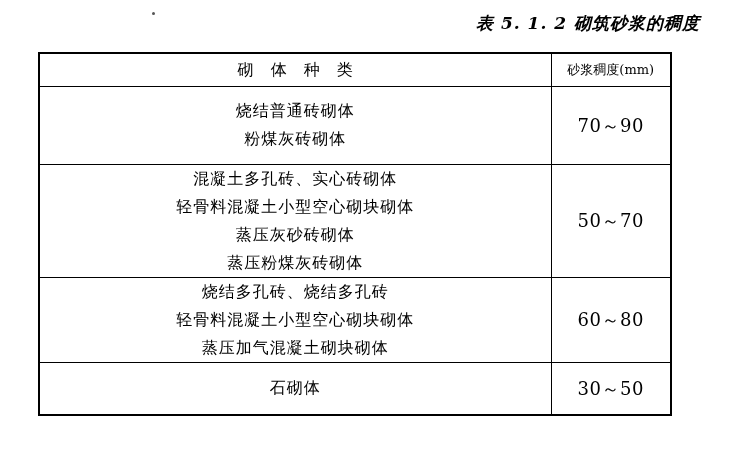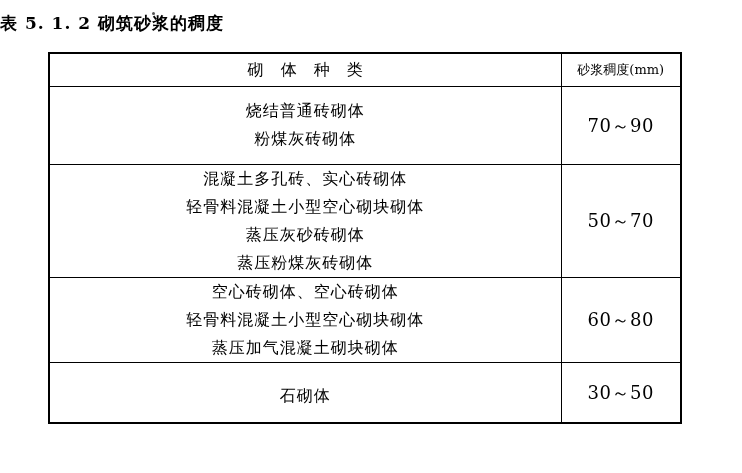--- a/index.html
+++ b/index.html
@@ -26,29 +26,30 @@
     width: 3px;
     height: 3px;
     background: #555;
     border-radius: 50%;
   }
   .table-title {
     position: absolute;
     top: 12px;
     left: 0;
     width: 700px;
-    text-align: left;
+    text-align: right;
     font-size: 17px;
     font-weight: bold;
     letter-spacing: 1px;
     font-family: "DejaVu Serif", "Liberation Serif", serif;
+    font-style: italic;
   }
   .table-wrap {
     position: absolute;
-    left: 48px;
+    left: 38px;
     top: 52px;
     width: 632px;
   }
   table.mortar {
     border-collapse: collapse;
     width: 632px;
     table-layout: fixed;
     font-family: "DejaVu Serif", "Liberation Serif", serif;
   }
   table.mortar td, table.mortar th {
@@ -83,21 +84,21 @@
   }
   .types .line {
     display: block;
     white-space: nowrap;
   }
   .value {
     font-size: 18px;
     letter-spacing: 0.5px;
   }
   .r1 .types { padding: 10px 0 11px 0; }
-  .r4 .types { padding: 19px 0 12px 0; }
+  .r4 .types { padding: 11px 0 12px 0; }
 </style>
 </head>
 <body>
 
 <div class="page">
 
   <span class="dot"></span>
 
   <div class="table-title">
     <span>表 5. 1. 2   砌筑砂浆的稠度</span>
@@ -127,21 +128,21 @@
           <td class="types">
             <span class="line">混凝土多孔砖、实心砖砌体</span>
             <span class="line">轻骨料混凝土小型空心砌块砌体</span>
             <span class="line">蒸压灰砂砖砌体</span>
             <span class="line">蒸压粉煤灰砖砌体</span>
           </td>
           <td class="value">50～70</td>
         </tr>
         <tr class="r3">
           <td class="types">
-            <span class="line">空心砖砌体、空心砖砌体</span>
+            <span class="line">烧结多孔砖、烧结多孔砖</span>
             <span class="line">轻骨料混凝土小型空心砌块砌体</span>
             <span class="line">蒸压加气混凝土砌块砌体</span>
           </td>
           <td class="value">60～80</td>
         </tr>
         <tr class="r4">
           <td class="types">
             <span class="line">石砌体</span>
           </td>
           <td class="value">30～50</td>

